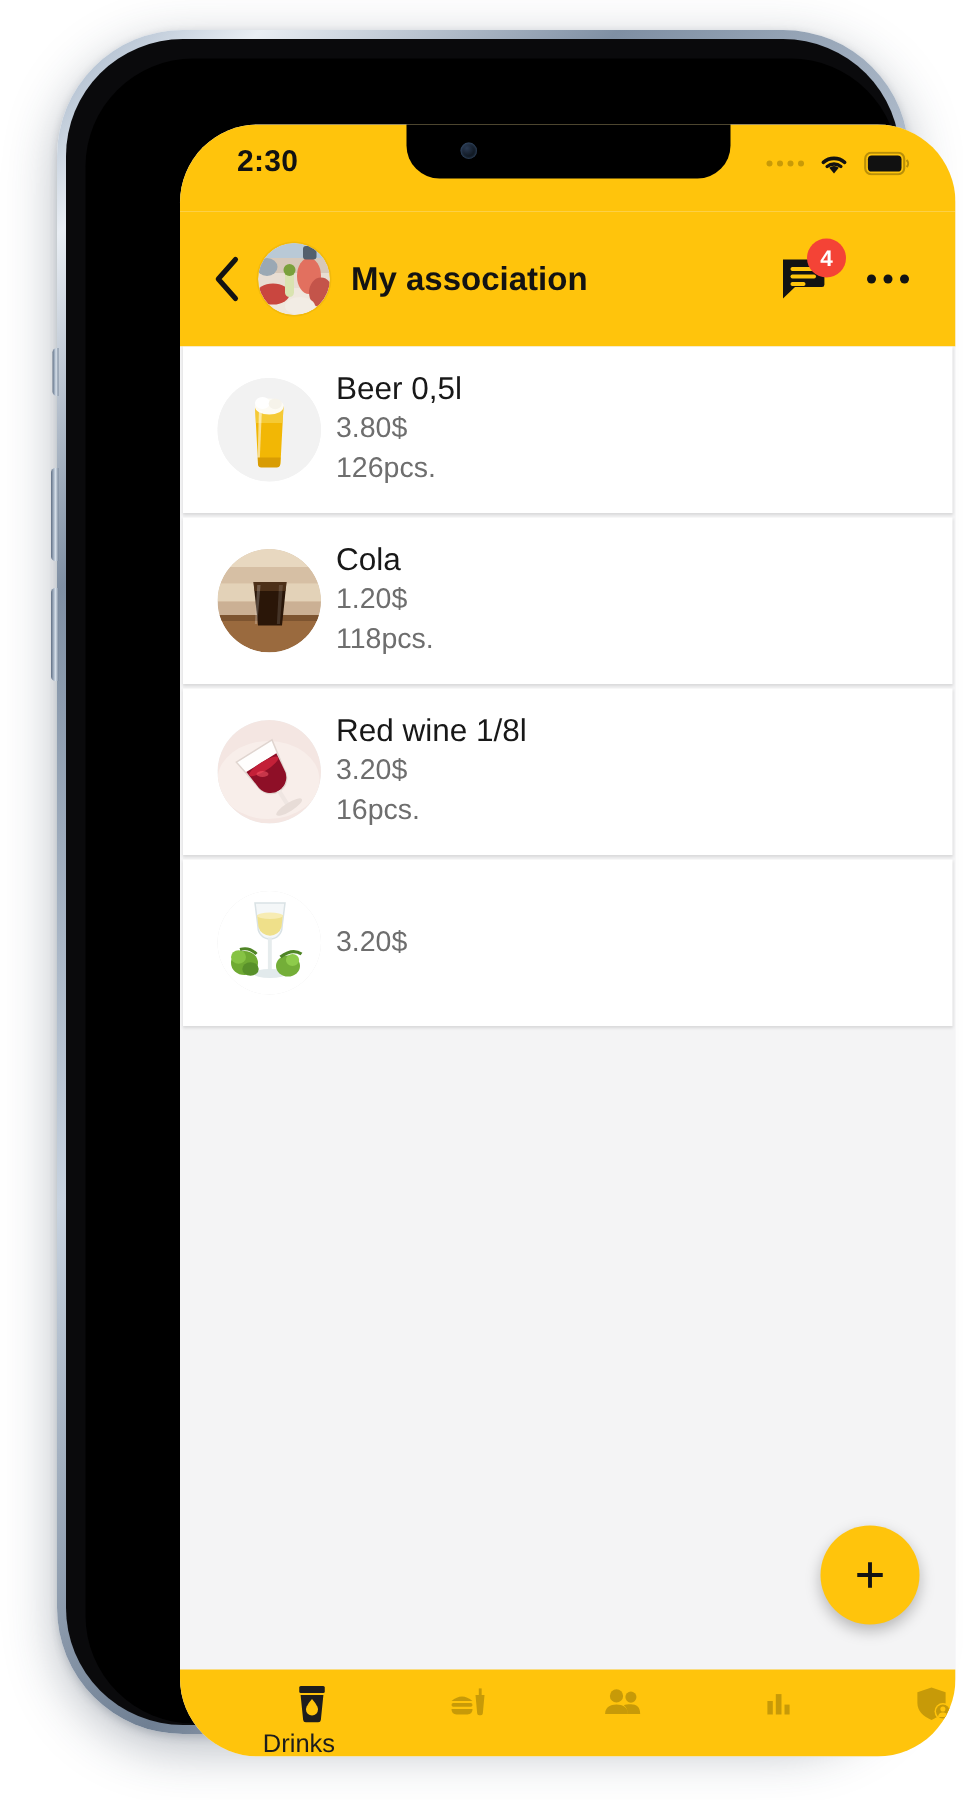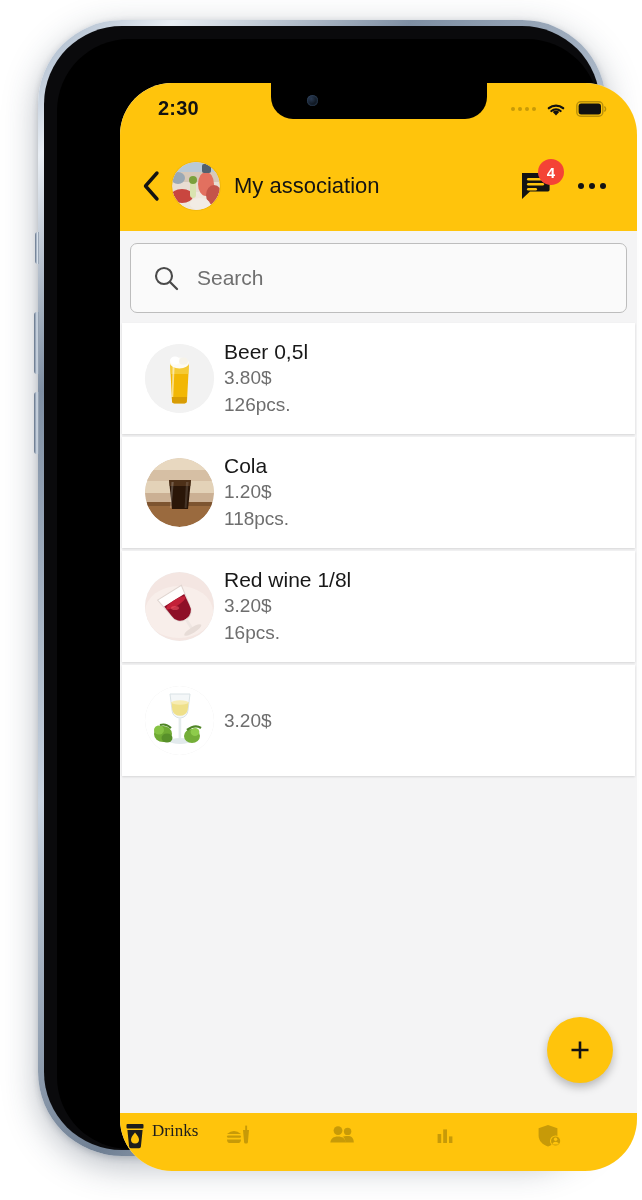--- a/index.html
+++ b/index.html
@@ -104,21 +104,21 @@
   }
   #avatar {
     width: 48px; height: 48px; border-radius: 50%;
     margin-left: 4px;
     overflow: hidden;
     flex-shrink: 0;
     box-shadow: 0 0 0 1px rgba(0,0,0,.05);
   }
   #appbar-title {
     margin-left: 14px;
-    font-size: 22px; font-weight: normal; color: #131313;
+    font-size: 22px; font-weight: bold; color: #131313;
     flex: 1;
     white-space: nowrap;
   }
   #msg-wrap { position: relative; width: 38px; height: 38px; display:flex; align-items:center; justify-content:center; cursor:pointer;}
   #msg-badge {
     position: absolute; right: -7px; top: -8px;
     min-width: 26px; height: 26px; border-radius: 13px;
     background: #F44336; color: #fff;
     font-size: 15px; font-weight: bold;
     display: flex; align-items: center; justify-content: center;
@@ -192,23 +192,22 @@
   
   #bottomnav {
     position: relative;
     height: 58px;
     background: #FFC40C;
     display: flex; align-items: flex-start;
     padding-top: 8px;
   }
   .nav-item {
     flex: 1;
-    display: flex; flex-direction: row; align-items: flex-start; gap: 2px;
+    display: flex; flex-direction: column; align-items: flex-end; gap: 2px;
     cursor: pointer;
-    font-family: Liberation Serif, serif;
   }
   .nav-label { font-size: 17px; color: #1d1d1d; }
 </style>
 </head>
 <body>
 
 <div id="device">
 
   <div class="side-btn" style="left:-3px; top:212px; width:4px; height:32px;"></div>
   <div class="side-btn" style="left:-4px; top:292px; width:5px; height:62px;"></div>
@@ -290,27 +289,20 @@
 
           <div id="more-btn">
             <i></i>
               <i></i>
               <i></i>
           </div>
         </div>
 
         <div id="content">
 
-          <div id="searchbox">
-            <svg width="26" height="26" viewBox="0 0 26 26">
-              <circle cx="11" cy="11" r="8" fill="none" stroke="#4a4a4a" stroke-width="2.1"></circle>
-              <path d="M17 17 L24 24" stroke="#4a4a4a" stroke-width="2.3" stroke-linecap="round"></path>
-            </svg>
-            <input id="search-input" type="text" placeholder="Search" style="">
-          </div>
 
           <div class="item">
             <div class="thumb">
               <svg width="69" height="69" viewBox="0 0 69 69">
                 <circle cx="34.5" cy="34.5" r="34.5" fill="#f2f2f2"></circle>
                 <path d="M25 19 h19 l-2 38 a2.5 2.5 0 0 1 -2.5 2.3 h-10 a2.5 2.5 0 0 1 -2.5 -2.3 Z" fill="#f2b705"></path>
                 <path d="M25 19 h19 l-0.6 11 h-17.8 Z" fill="#f7d14a" opacity=".7"></path>
                 <ellipse cx="34.5" cy="19" rx="9.6" ry="5.4" fill="#fdfbf4"></ellipse>
                 <ellipse cx="30" cy="16.6" rx="5" ry="4" fill="#ffffff"></ellipse>
                 <ellipse cx="38.5" cy="17.2" rx="4.4" ry="3.6" fill="#f6f3ea"></ellipse>

